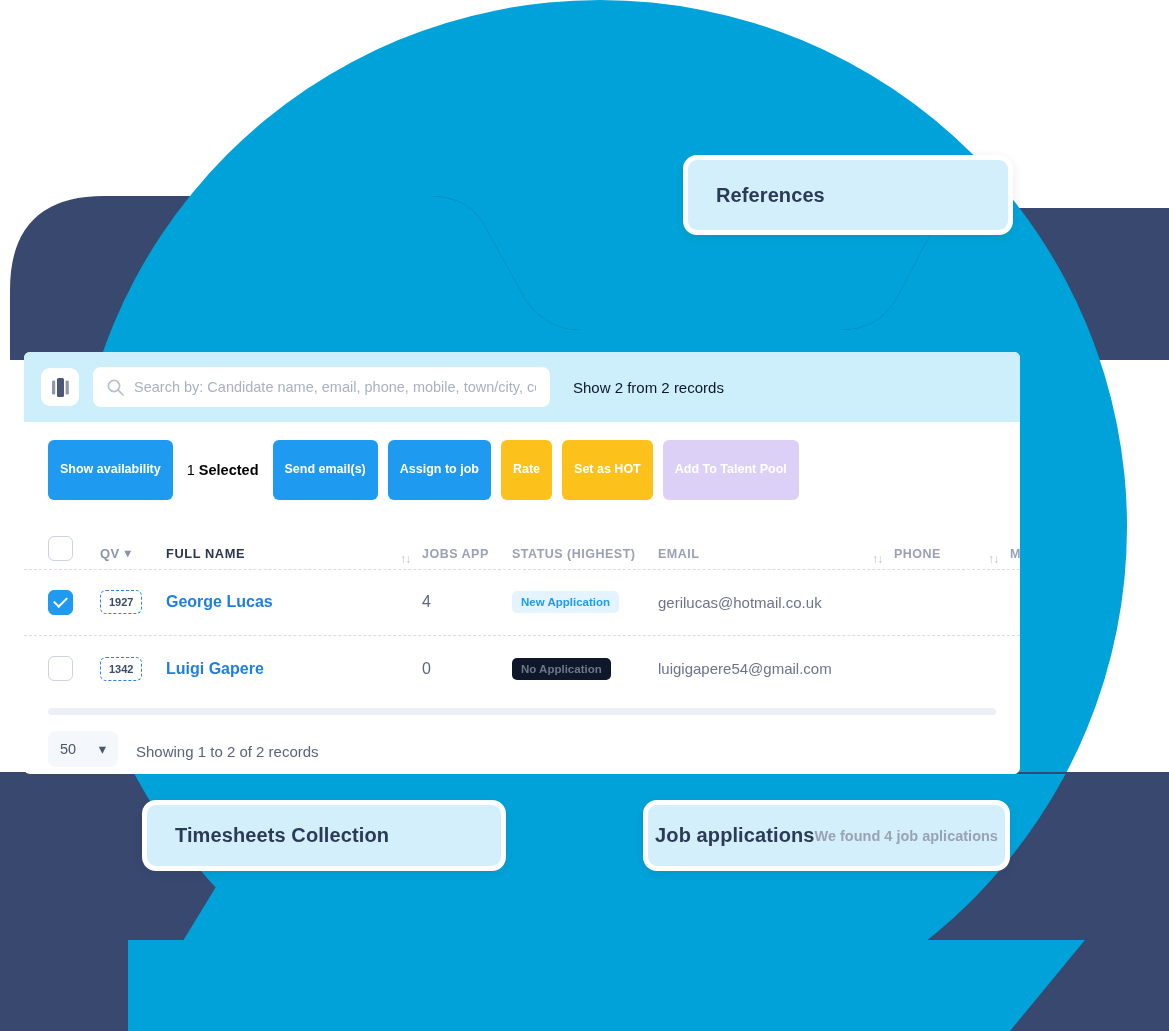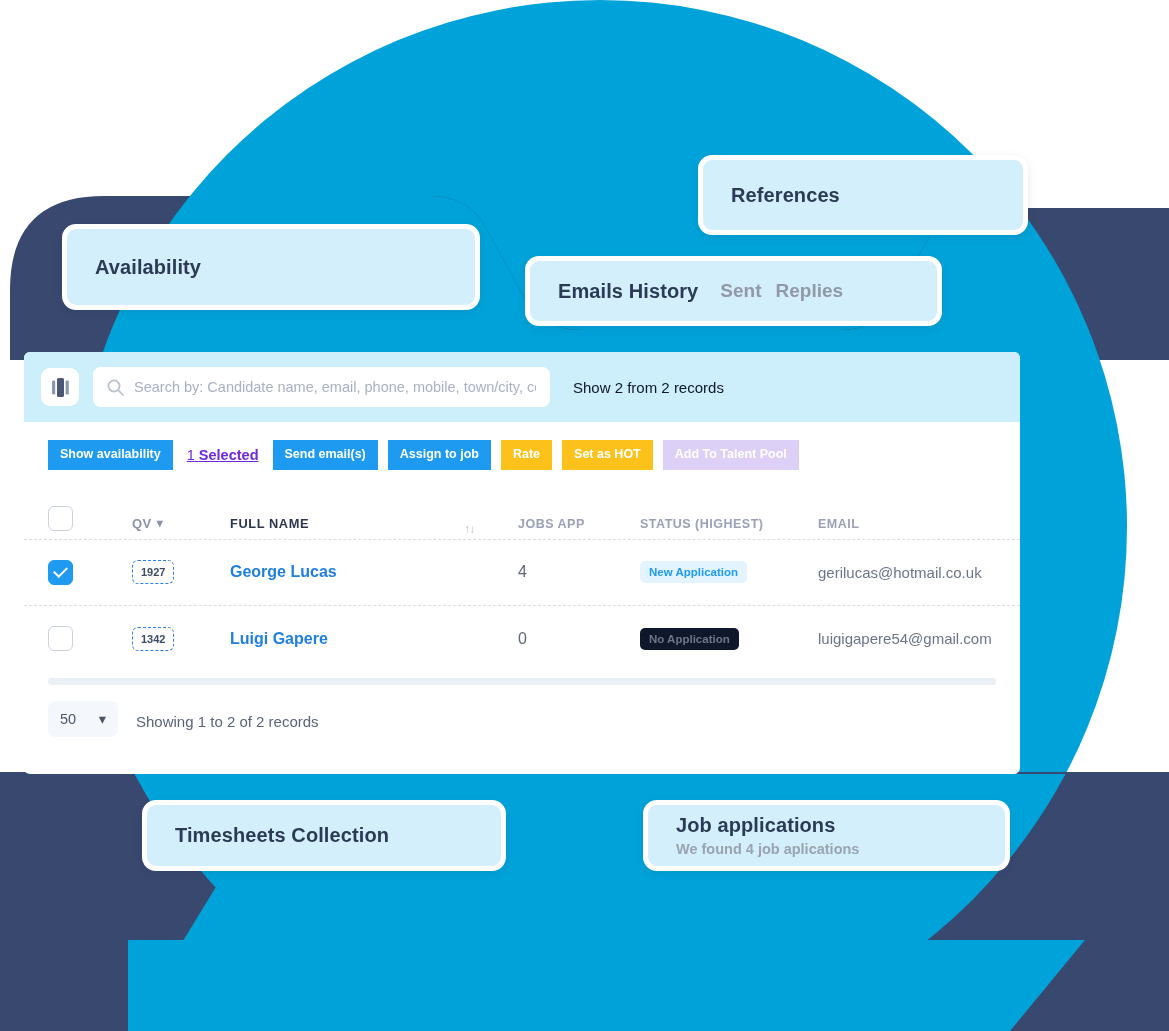--- a/index.html
+++ b/index.html
@@ -24,24 +24,24 @@
     display: flex;
     align-items: center;
     box-shadow: 0 3px 10px rgba(20,40,80,.10);
   }
   .pill-inner { display:flex; align-items:center; gap:22px; padding: 0 28px; width:100%; }
   .pill-title {
     color: #2b3a55; font-size: 20px; font-weight: 700; letter-spacing: .1px; white-space: nowrap;
   }
   .pill-sub { color:#9aa3b0; font-size:14.5px; font-weight:600; margin-top:4px; white-space:nowrap;}
   .pill-tab { color:#9199a6; font-size: 19px; font-weight: 600; white-space: nowrap; }
-  .pill-stack { display:flex; flex-direction:column; justify-content:center; padding: 0 28px; width:100%;}
+  .pill-stack { display:flex; flex-direction:row; justify-content:center; padding: 0 28px; width:100%;}
 
   #card-availability { left: 62px; top: 224px; width: 418px; height: 86px; }
-  #card-references  { left: 698px; top: 155px; width: 330px; height: 80px; }
+  #card-references  { left: 683px; top: 155px; width: 330px; height: 80px; }
   #card-emails      { left: 525px; top: 256px; width: 417px; height: 70px; }
   #card-timesheets  { left: 142px; top: 800px; width: 364px; height: 71px; }
   #card-jobapps     { left: 643px; top: 800px; width: 367px; height: 71px; }
 
   
   #panel {
     position: absolute; left: 24px; top: 352px; width: 996px; height: 422px;
     background: #ffffff; border-radius: 6px;
     clip-path: url(#panel-clip);
     -webkit-clip-path: url(#panel-clip);
@@ -64,34 +64,34 @@
   .search-box input {
     border:0; outline:0; flex:1; font-family:"Liberation Sans",sans-serif;
     font-size:14.5px; color:#44506a; background:transparent;
   }
   .search-box input::placeholder { color:#a9b1c0; }
   .records-note { font-size:15px; color:#0f172a; white-space:nowrap; margin-left:9px;}
 
   
   .toolbar { display:flex; align-items:center; gap:10px; padding: 18px 24px 6px 24px; }
   .btn {
-    border:0; border-radius: 0; font-family:"Liberation Sans",sans-serif;
-    font-size: 12.5px; font-weight: 700; padding: 8px 12px; cursor:pointer; white-space:nowrap;
+    border:0; border-radius: 6px; font-family:"Liberation Sans",sans-serif;
+    font-size: 12.5px; font-weight: 700; padding: 23px 12px; cursor:pointer; white-space:nowrap;
     line-height: 1.1;
   }
   .btn-blue   { background:#1e9bf0; color:#ffffff; }
   .btn-yellow { background:#fcc21b; color:#ffffff; }
   .btn-purple { background:#ddd0f7; color:#ffffff; }
   .btn-pink   { background:#fdeef2; color:#e8537c; }
-  .sel-count { font-size:14.5px; color:#6d28d9; white-space:nowrap; padding: 0 4px; text-decoration: underline;}
+  .sel-count { font-size:14.5px; color:#000000; white-space:nowrap; padding: 0 4px;}
   .sel-count b { font-weight:700; }
 
   
   .tbl { padding: 8px 0 0 0; }
-  .trow { display:flex; align-items:center; padding: 0 24px; gap: 32px; }
+  .trow { display:flex; align-items:center; padding: 0 24px; }
   .thead { height: 56px; align-items: flex-end; padding-bottom: 8px; }
   .thead .cell { color:#9aa1b4; font-size: 12.5px; font-weight:700; letter-spacing:.5px; }
   .dashrow { border-bottom: 1px dashed #d8dde8; }
   .cell { position: relative; display:flex; align-items:center; }
 
   .c-check { width: 52px; flex: 0 0 52px; }
   .c-qv    { width: 66px; flex: 0 0 66px; }
   .c-name  { width: 256px; flex: 0 0 256px; }
   .c-jobs  { width: 90px; flex: 0 0 90px; }
   .c-stat  { width: 146px; flex: 0 0 146px; }
@@ -184,39 +184,27 @@
             <path d="M10,290 Q10,196 104,196 L430,196 Q470,196 487,230
                  L520,290 Q540,330 582,330 L840,330
                  Q880,330 898,296 L924,246 Q944,208 986,208 L1169,208
                  L1169,360 L10,360 Z"></path>
           </clipPath>
         <circle cx="600" cy="527" r="527" fill="#00a3d9" clip-path="url(#upperband)"></circle>
       </g>
     </svg>
   </div>
 
-  <div class="pill" id="card-availability">
-    <div class="pill-inner">
-      <div class="pill-title">Availability</div>
-    </div>
-  </div>
 
   <div class="pill" id="card-references">
     <div class="pill-inner">
       <div class="pill-title">References</div>
     </div>
   </div>
 
-  <div class="pill" id="card-emails">
-    <div class="pill-inner">
-      <div class="pill-title">Emails History</div>
-      <div class="pill-tab">Sent</div>
-      <div class="pill-tab" style="margin-left:-8px">Replies</div>
-    </div>
-  </div>
 
   <div class="pill" id="card-timesheets">
     <div class="pill-inner">
       <div class="pill-title">Timesheets Collection</div>
     </div>
   </div>
 
   <div class="pill" id="card-jobapps">
     <div class="pill-stack">
       <div class="pill-title">Job applications</div>

